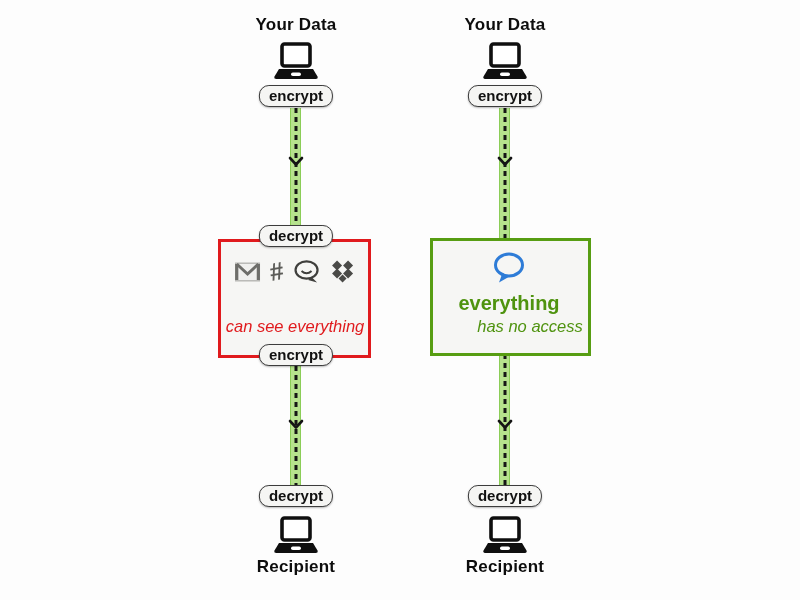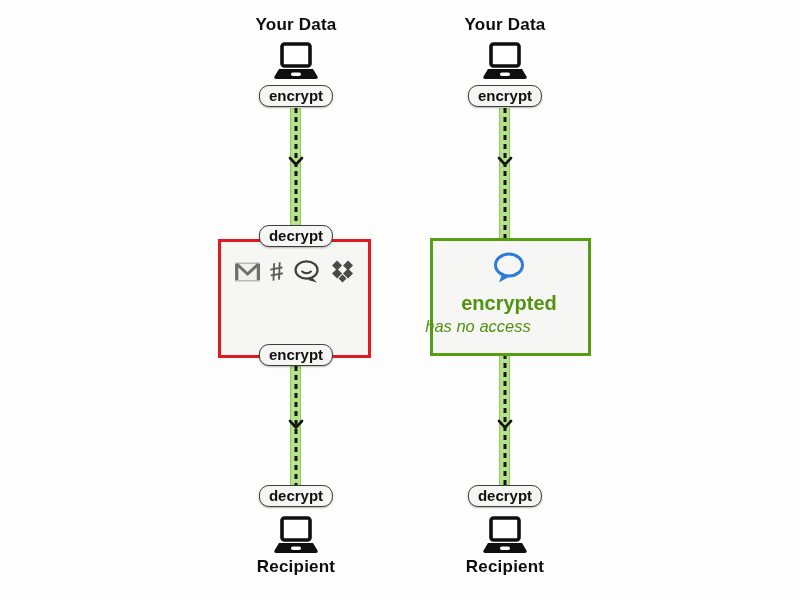--- a/index.html
+++ b/index.html
@@ -79,20 +79,21 @@
     </svg>
     <svg width="26" height="23" viewBox="0 0 26 23" fill="#4a4a47">
       <polygon points="7.5,0.5 12.5,5.5 7.5,10.5 2.5,5.5"></polygon>
       <polygon points="18.5,0.5 23.5,5.5 18.5,10.5 13.5,5.5"></polygon>
       <polygon points="7.5,8.5 12.5,13.5 7.5,18.5 2.5,13.5"></polygon>
       <polygon points="18.5,8.5 23.5,13.5 18.5,18.5 13.5,13.5"></polygon>
       <polygon points="13,14.5 17,18.5 13,22.5 9,18.5"></polygon>
     </svg>
   </div>
 
+  <div class="box-sub red-text" style="left:295px;top:317px">can see everything</div>
 
   <div class="pill" style="left:296px;top:344px">encrypt</div>
 
   <div class="band" style="left:290px;top:366px;height:122px">
       <div class="dash"></div>
     </div>
   <svg class="chev" style="left:296px;top:419px" width="16" height="11" viewBox="0 0 16 11">
     <polyline points="2,2 8,8.5 14,2" stroke="#141414" stroke-width="2.6" fill="none" stroke-linecap="round" stroke-linejoin="round"></polyline>
   </svg>
 
@@ -123,22 +124,22 @@
     <polyline points="2,2 8,8.5 14,2" stroke="#141414" stroke-width="2.6" fill="none" stroke-linecap="round" stroke-linejoin="round"></polyline>
   </svg>
 
   <div class="bigbox green-box" style="left:430px;top:238px;width:161px;height:118px"></div>
 
   <svg class="blue-chat" style="left:508px;top:252px" width="36" height="32" viewBox="0 0 36 32">
     <ellipse cx="19" cy="13" rx="13.5" ry="11" fill="none" stroke="#2e7cd7" stroke-width="3"></ellipse>
     <path d="M12.5 21 l-3.5 9.5 l10.5 -6 z" fill="#2e7cd7"></path>
   </svg>
 
-  <div class="box-title green-text" style="left:509px;top:292px">encrypted</div>
-  <div class="box-sub green-text" style="left:478px;top:317px">has no access</div>
+  <div class="box-title green-text" style="left:509px;top:292px">everything</div>
+  <div class="box-sub green-text" style="left:530px;top:317px">has no access</div>
 
   <div class="band" style="left:499px;top:354px;height:134px">
       <div class="dash"></div>
     </div>
   <svg class="chev" style="left:505px;top:419px" width="16" height="11" viewBox="0 0 16 11">
     <polyline points="2,2 8,8.5 14,2" stroke="#141414" stroke-width="2.6" fill="none" stroke-linecap="round" stroke-linejoin="round"></polyline>
   </svg>
 
   <div class="pill" style="left:505px;top:485px">decrypt</div>
 

